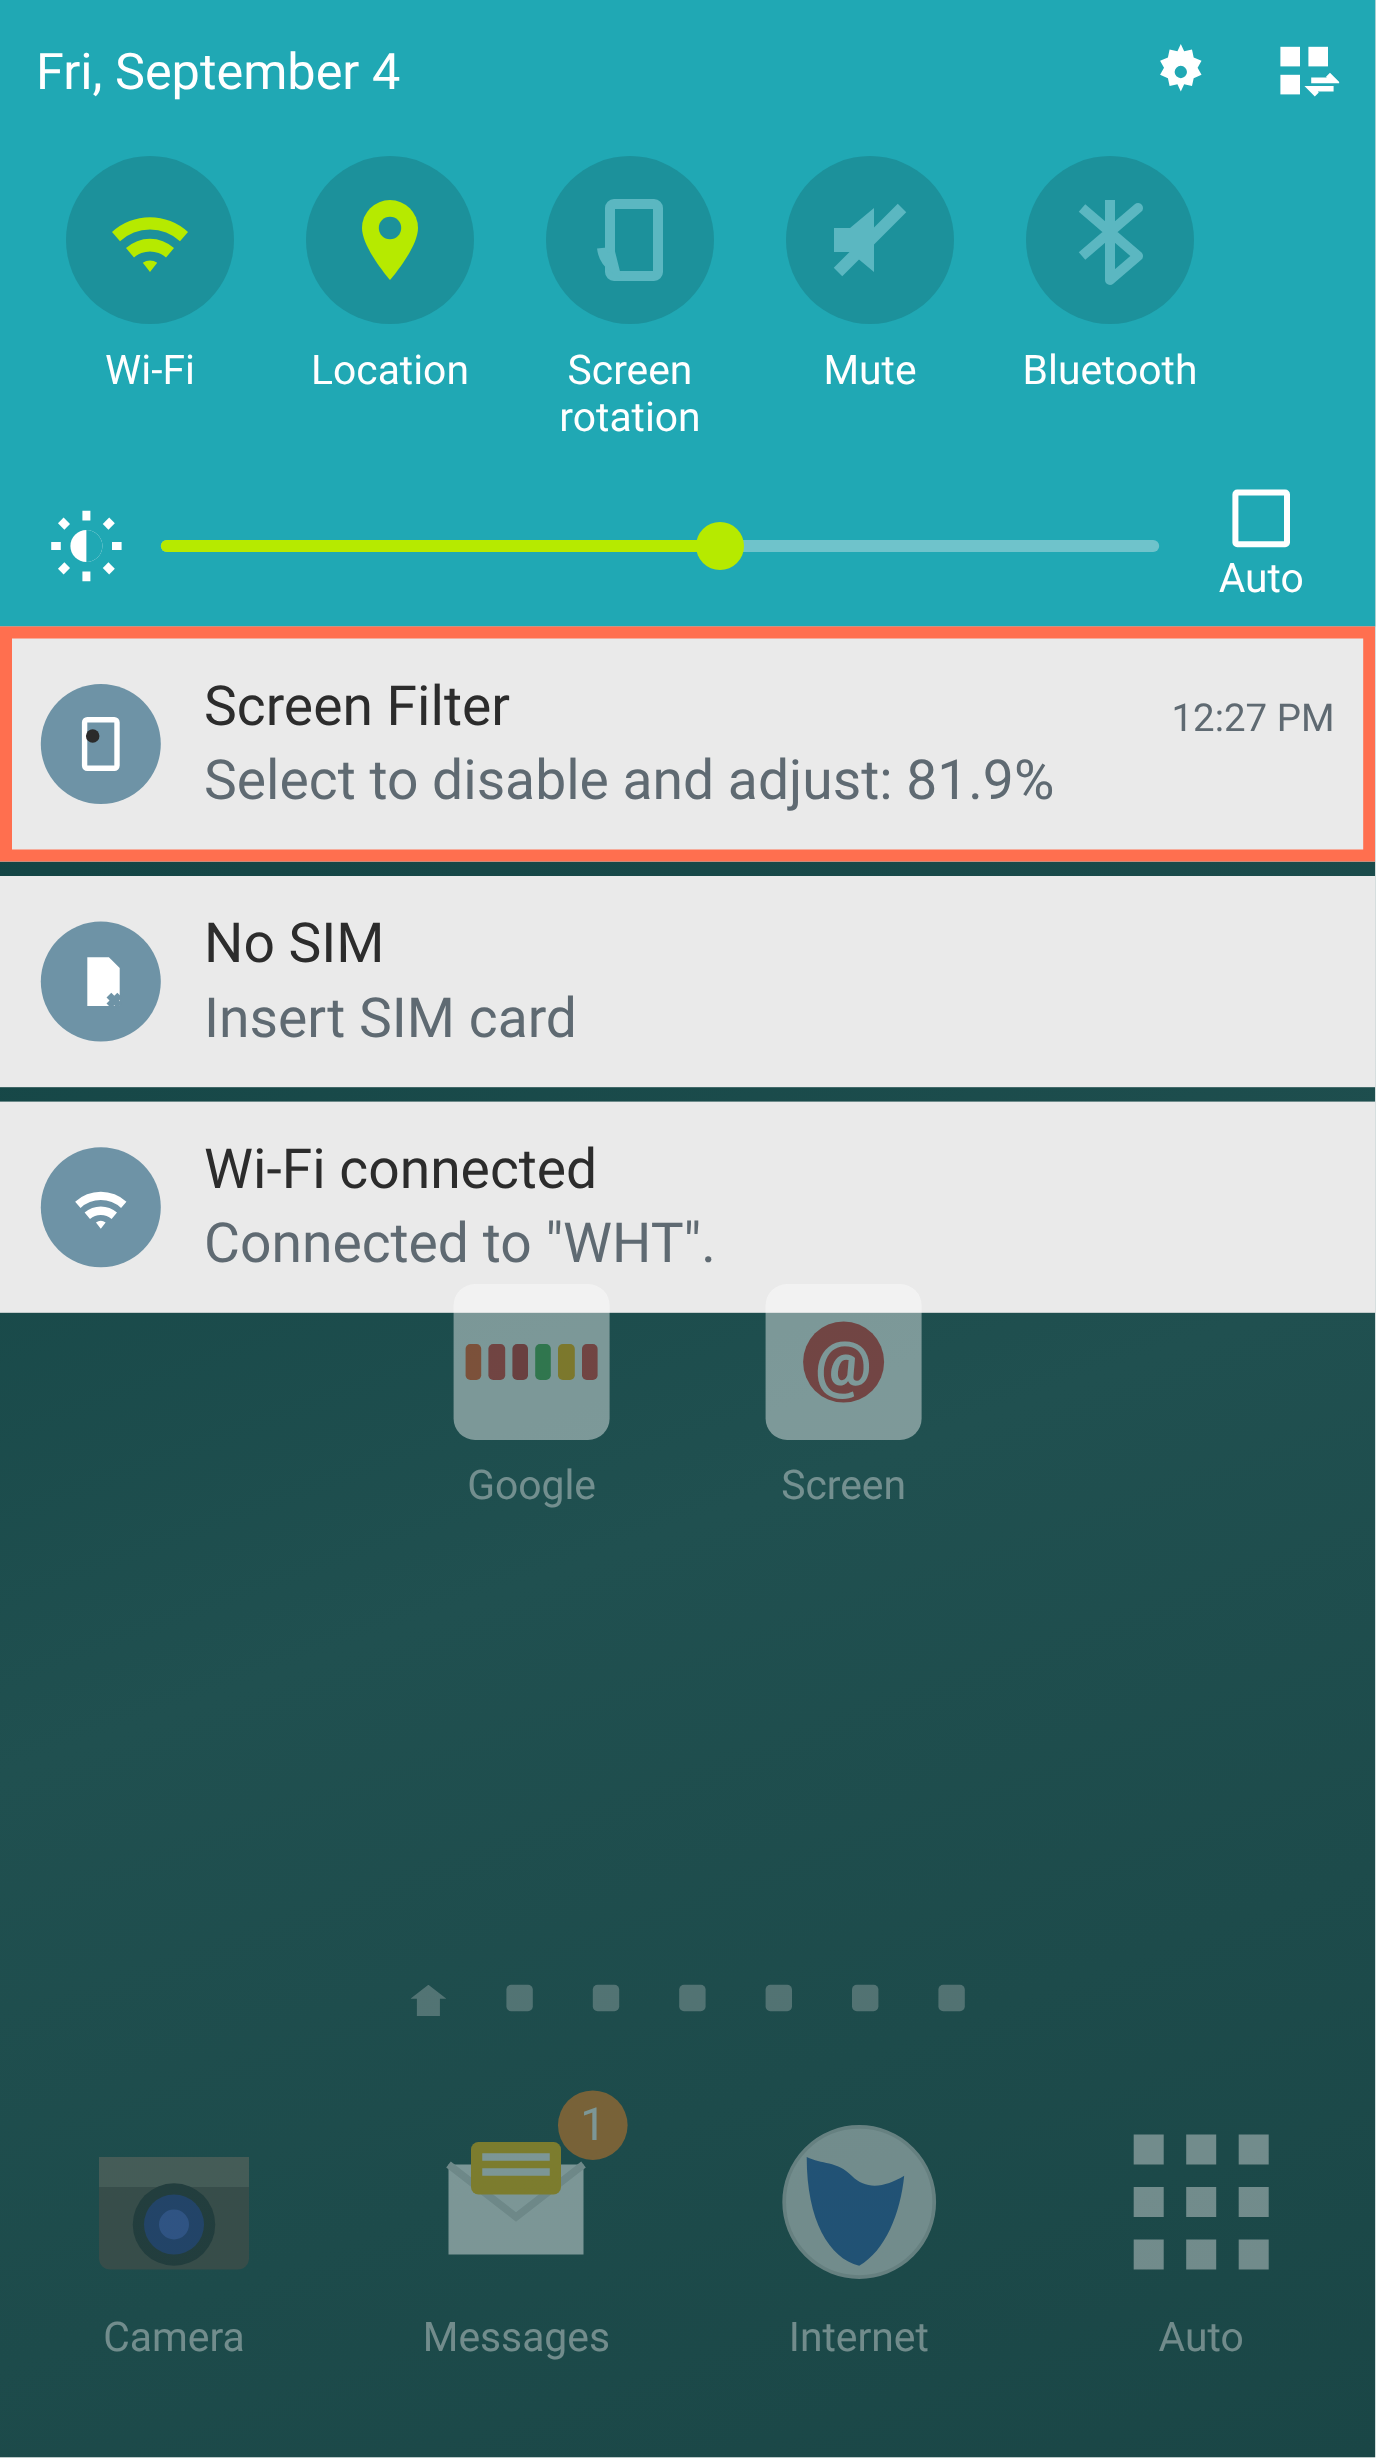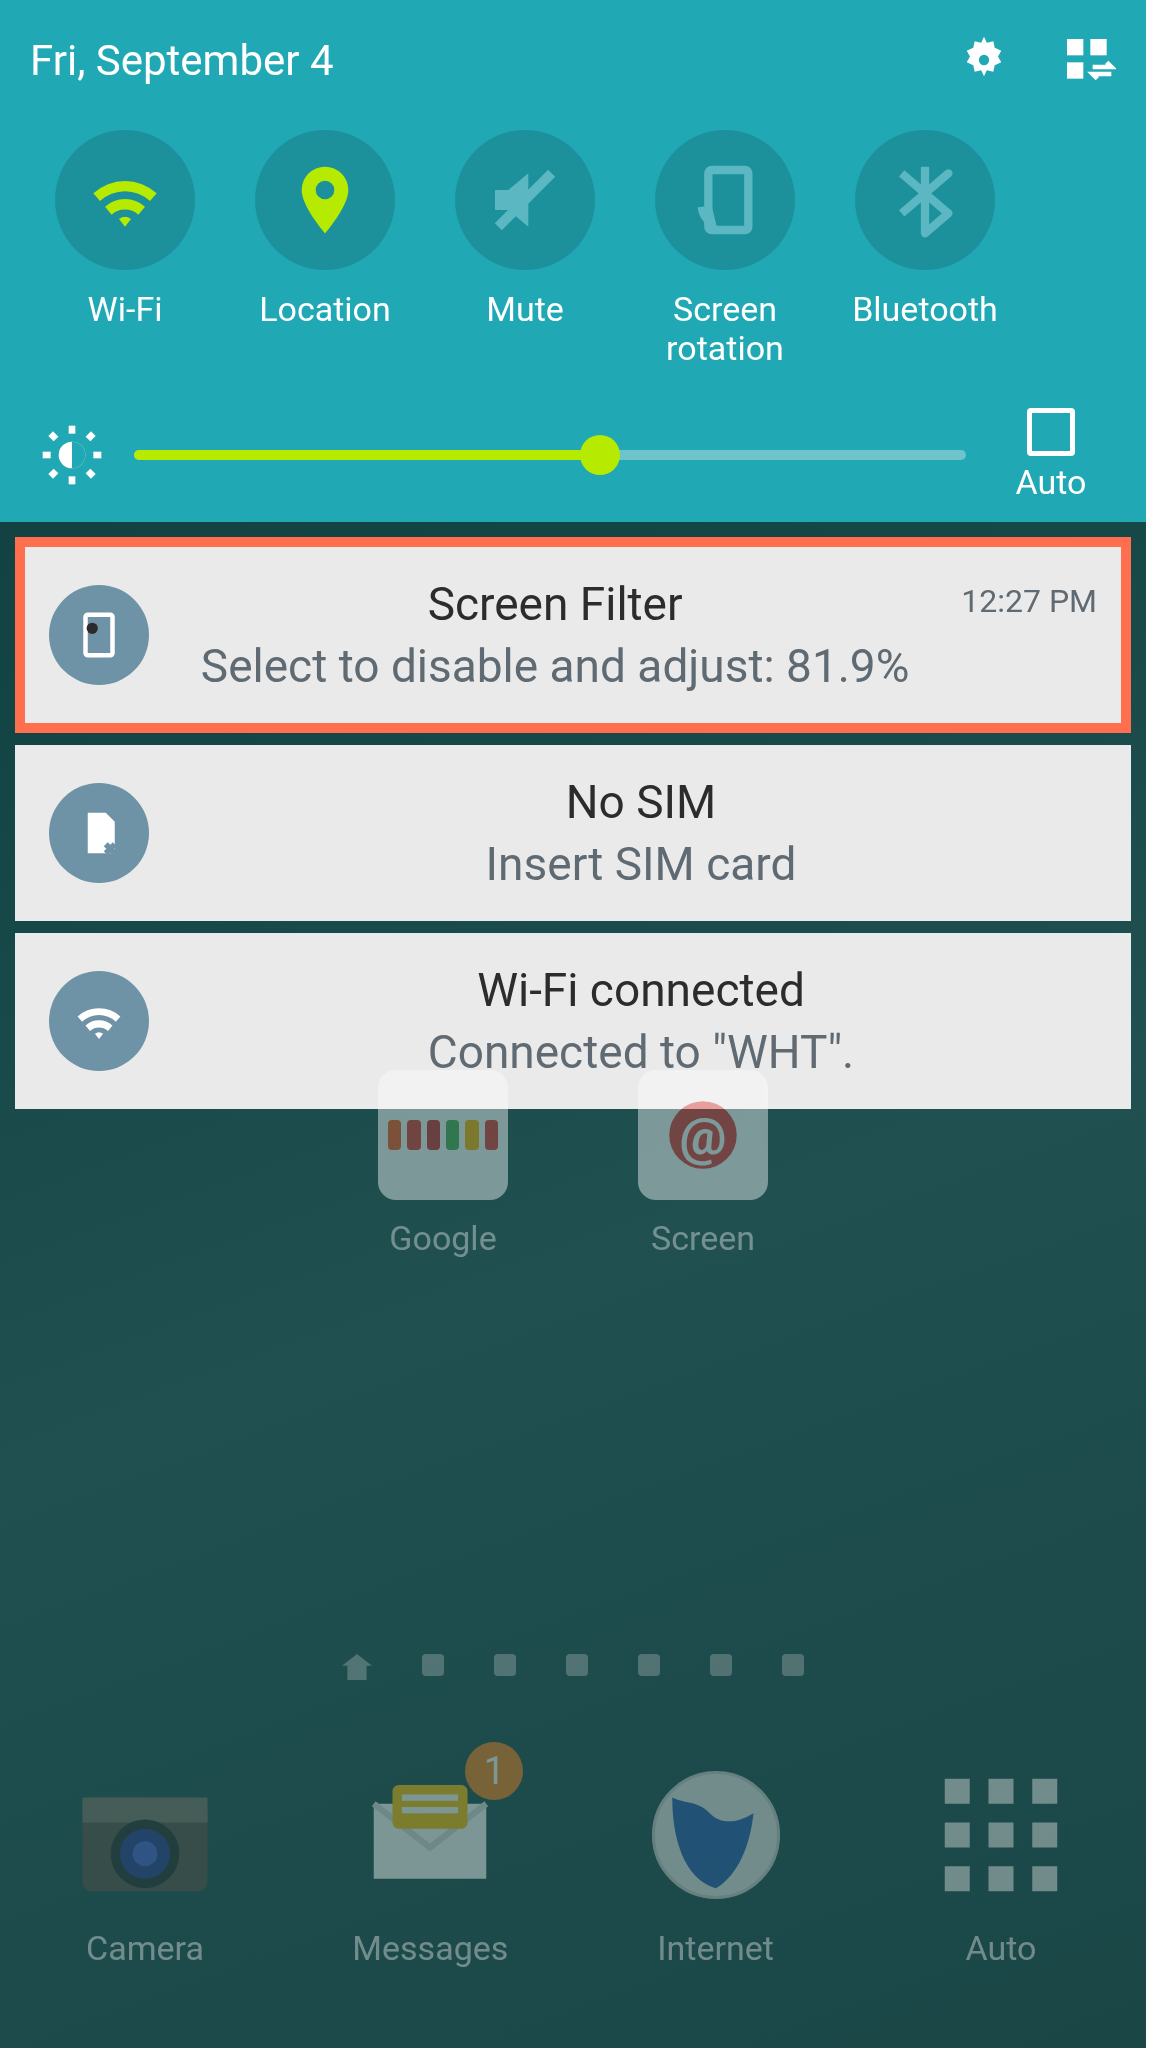--- a/index.html
+++ b/index.html
@@ -53,37 +53,37 @@
   .slider .thumb {
     position: absolute; top: 50%; left: 56%; transform: translate(-50%, -50%);
     width: 40px; height: 40px; border-radius: 50%; background: #b6ea00;
   }
   .autobox {
     width: 110px; display: flex; flex-direction: column; align-items: center; gap: 6px; color: #fff;
   }
   .autobox .box { width: 48px; height: 48px; border: 5px solid #fff; border-radius: 4px; }
   .autobox span { font-size: 34px; }
   
-  .notifs { padding: 15px; text-align: center; }
+  .notifs { padding: 0; }
   .card {
     background: #eaeaea; margin: 0 0 12px 0; padding: 30px 34px;
     display: flex; align-items: center; gap: 36px;
   }
   .card.highlight {
     box-shadow: inset 0 0 0 10px #ff6f4f;
     padding: 40px 34px;
   }
   .card .badge {
     width: 100px; height: 100px; border-radius: 50%; background: #6e93a6;
     display: flex; align-items: center; justify-content: center; color: #fff; flex-shrink: 0;
   }
   .card .body { flex: 1; }
   .card .title { font-size: 46px; color: #2c2c2c; font-weight: 400; margin-bottom: 8px; }
   .card .sub { font-size: 46px; color: #5f6a72; }
-  .card .time { font-size: 32px; color: #5f6a72; align-self: flex-start; margin-top: 5px; }
+  .card .time { font-size: 32px; color: #5f6a72; align-self: flex-start; margin-top: 17px; }
   
   .home {
     position: absolute; left: 0; right: 0; top: 1060px; bottom: 0; padding: 40px;
     display: flex; flex-direction: column; justify-content: flex-end;
     opacity: 0.42;
   }
   .home .upper-apps {
     position: absolute; top: 10px; left: 0; right: 0;
     display: flex; justify-content: center; gap: 90px;
   }
@@ -159,38 +159,38 @@
                 <circle cx="12" cy="9" r="2.8" fill="#1c919b"></circle>
               </svg>
         </span>
           </div>
         <div class="qt-label">Location</div>
       </div>
       <div class="qt">
         <div class="circle off">
             <span>
           <svg width="80" height="80" viewBox="0 0 24 24">
+                <rect x="7" y="3" width="12" height="18" rx="1" fill="none" stroke="currentColor" stroke-width="2.5"></rect>
+                <path d="M5 14a7 7 0 0 0 3 5l-1-4" fill="none" stroke="currentColor" stroke-width="2.5"></path>
+              </svg>
+        </span>
+          </div>
+        <div class="qt-label" style="white-space:pre-line">Screen
+rotation</div>
+      </div>
+      <div class="qt">
+        <div class="circle off">
+            <span>
+          <svg width="80" height="80" viewBox="0 0 24 24">
                 <path d="M3 9v6h4l6 5V4L7 9z" fill="currentColor"></path>
                 <line x1="4" y1="20" x2="20" y2="4" stroke="currentColor" stroke-width="3"></line>
               </svg>
         </span>
           </div>
         <div class="qt-label">Mute</div>
-      </div>
-      <div class="qt">
-        <div class="circle off">
-            <span>
-          <svg width="80" height="80" viewBox="0 0 24 24">
-                <rect x="7" y="3" width="12" height="18" rx="1" fill="none" stroke="currentColor" stroke-width="2.5"></rect>
-                <path d="M5 14a7 7 0 0 0 3 5l-1-4" fill="none" stroke="currentColor" stroke-width="2.5"></path>
-              </svg>
-        </span>
-          </div>
-        <div class="qt-label" style="white-space:pre-line">Screen
-rotation</div>
       </div>
       <div class="qt">
         <div class="circle off">
             <span>
           <svg width="80" height="80" viewBox="0 0 24 24">
                 <path d="M12 2v20l7-6-7-6 7-6-7 6-7-6m0 12l7-6" fill="none" stroke="currentColor" stroke-width="2.5" stroke-linejoin="round"></path>
               </svg>
         </span>
           </div>
         <div class="qt-label">Bluetooth</div>

